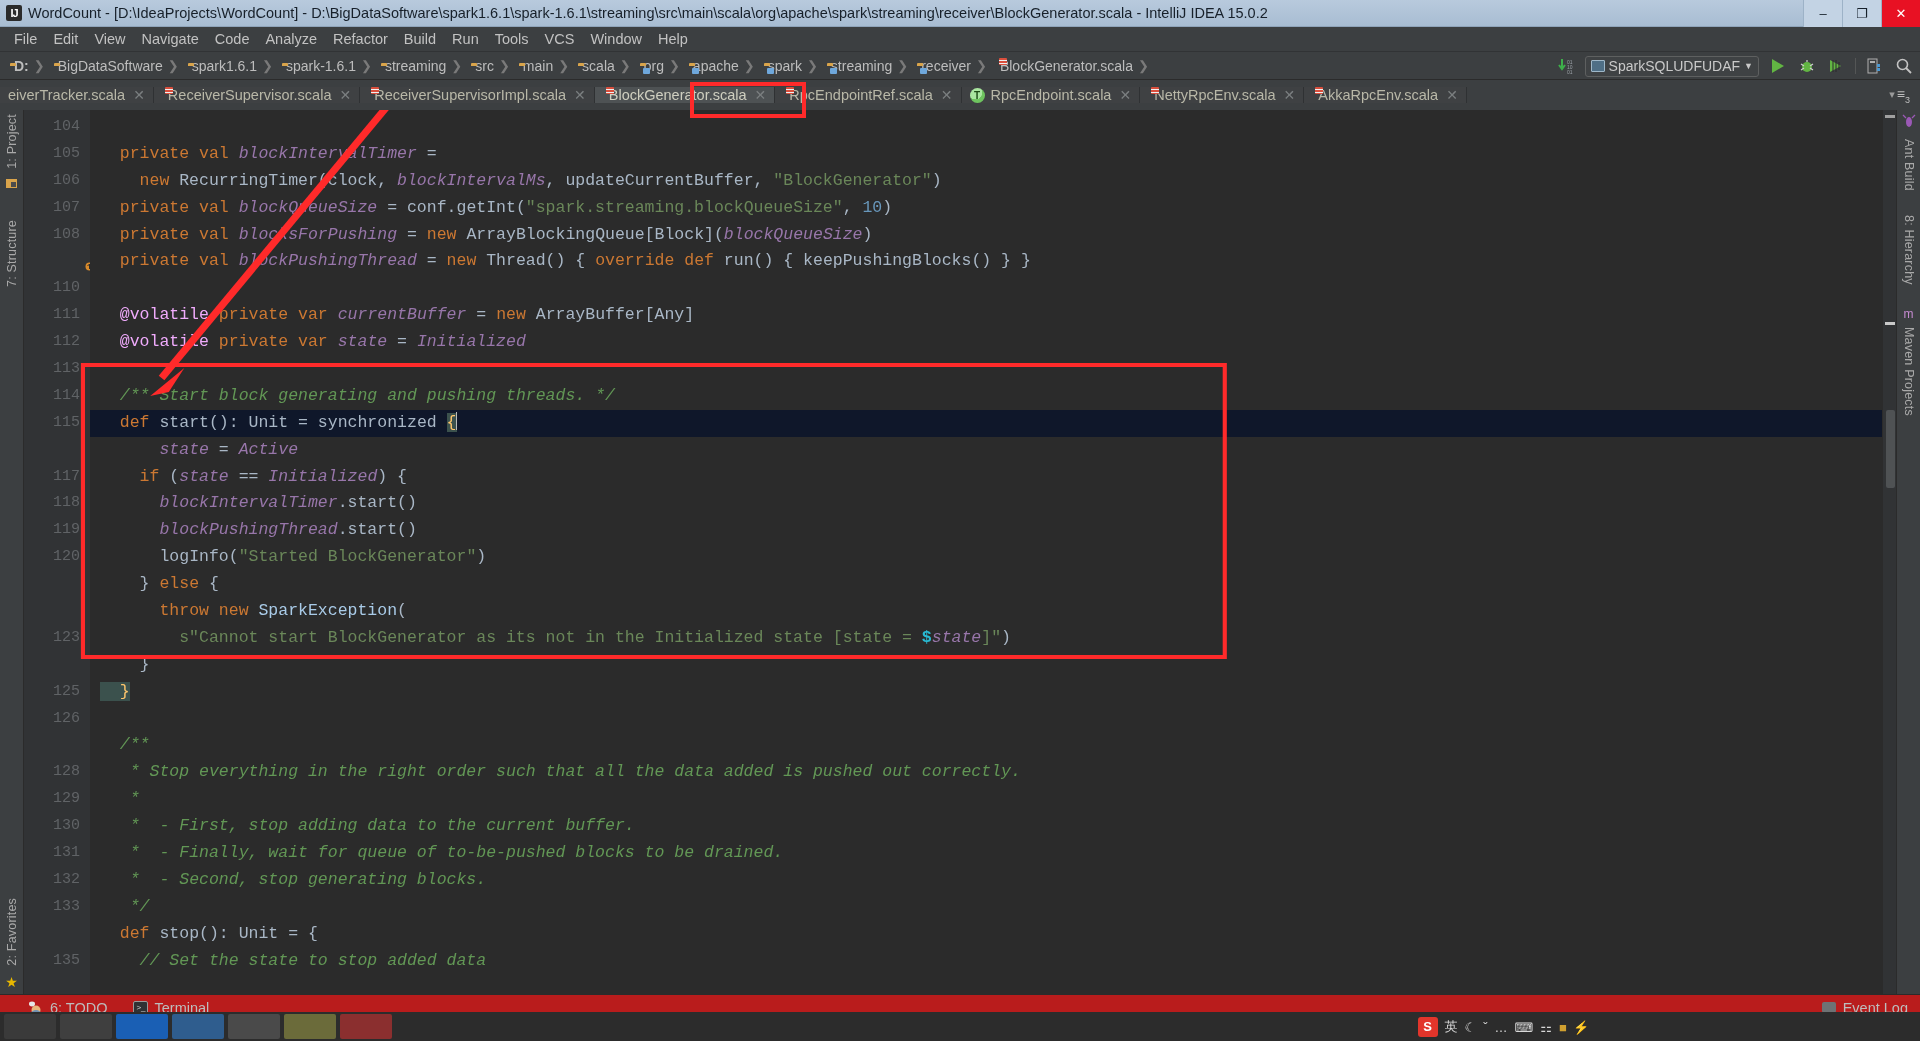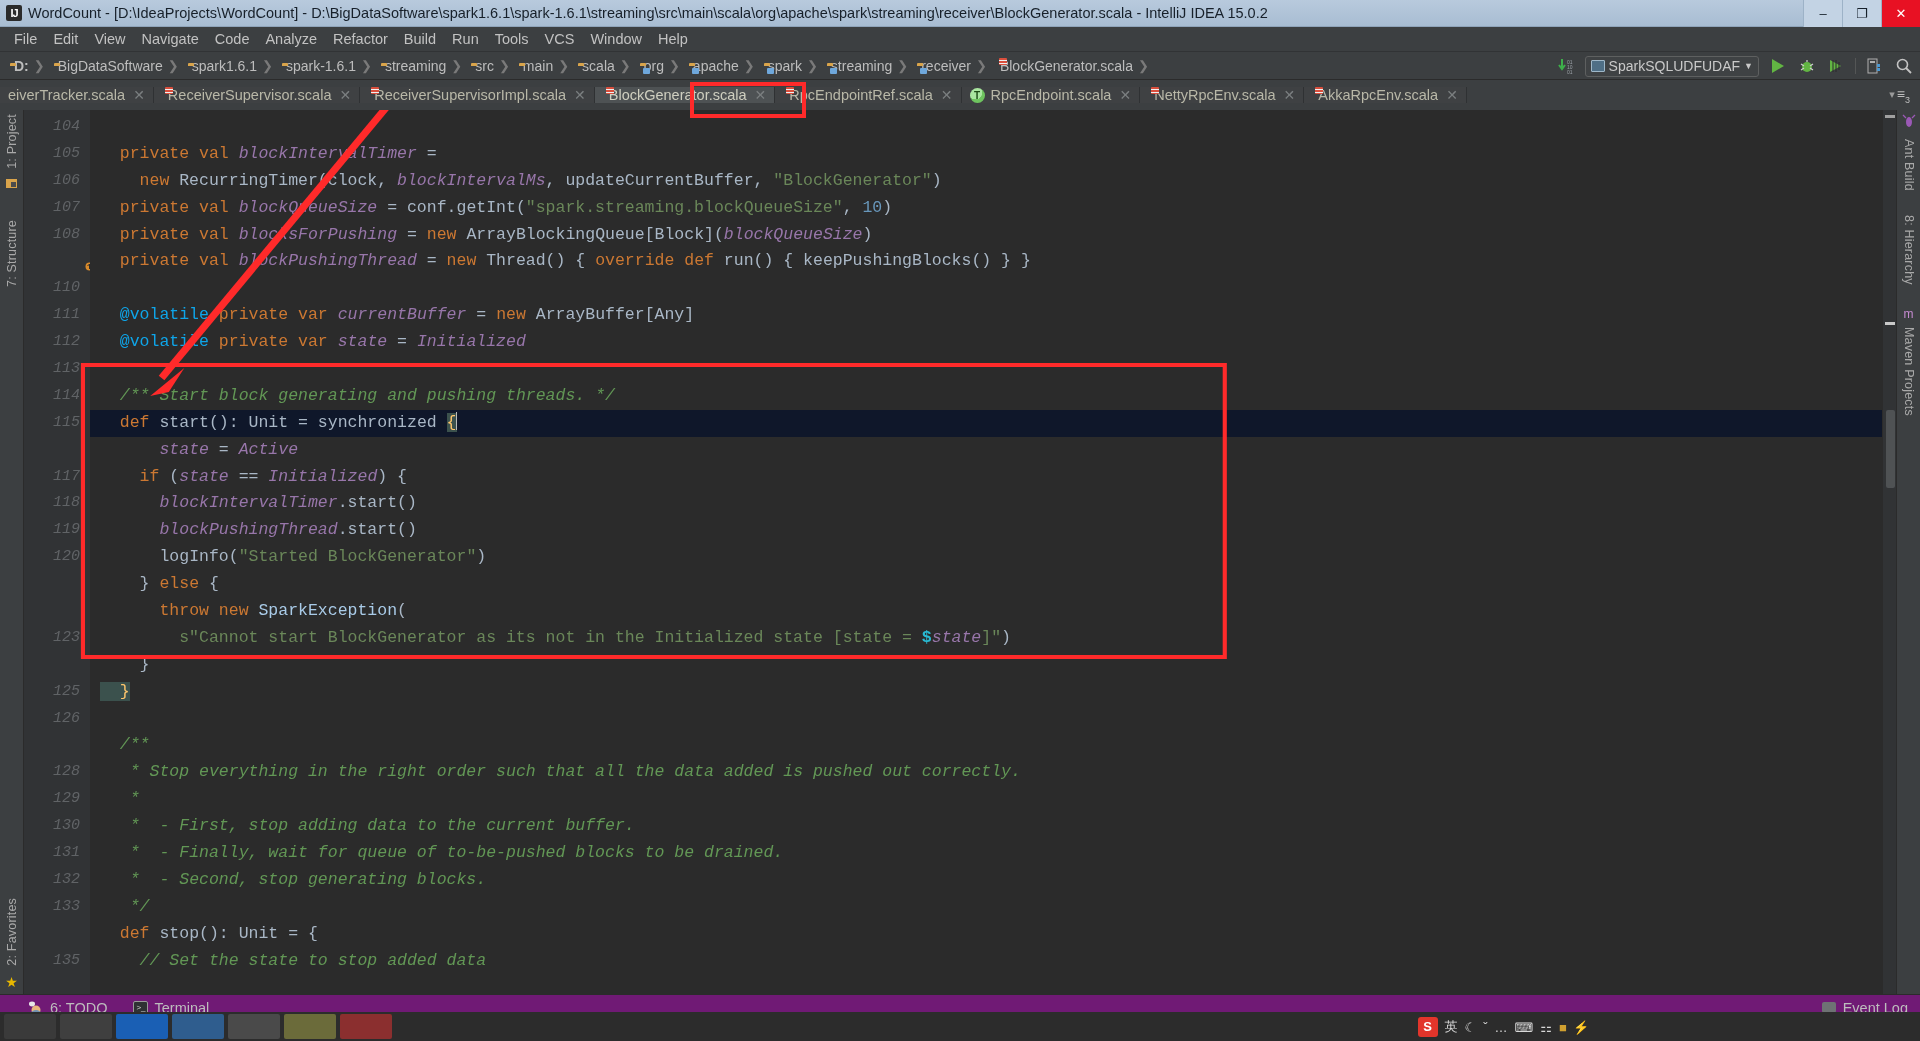--- a/index.html
+++ b/index.html
@@ -95,50 +95,50 @@
     writing-mode:vertical-rl; font-size:12.5px; color:#a9a9a9; white-space:nowrap;
     padding:4px 0; letter-spacing:0.2px;
   }
   .vtext.flip { transform:rotate(180deg); }
   
   #editorwrap { flex:1; display:flex; background:#2b2b2b; position:relative; overflow:hidden; }
   #gutter {
     width:66px; background:#313335; color:#606366; font-family:"Liberation Mono", monospace;
     font-size:15px; text-align:right; padding-top:4px; flex:none; position:relative;
   }
-  #gutter .ln { height:26.9px; line-height:26.9px; padding-right:10px; position:relative;font-style:italic;}
+  #gutter .ln { height:26.9px; line-height:26.9px; padding-right:10px; position:relative;}
   #gutter .ln .mk { position:absolute; right:-4px; top:7px; }
   #codearea {
     flex:1; position:relative; background:#2b2b2b; padding-top:4px;
     font-family:"Liberation Mono", monospace; font-size:16.5px; overflow:hidden;
   }
   .cl { height:26.9px; line-height:26.9px; white-space:pre; padding-left:10px; }
   .cl.cur { background:#0f172a; }
   
   .kw   { color:#cc7832; }
-  .ann  { color:#0ea5e9; }
+  .ann  { color:#f0abfc; }
   .id   { color:#9876aa; font-style:italic; }
   .str  { color:#6a8759; }
   .num  { color:#6897bb; }
   .cmt  { color:#629755; font-style:italic; }
   .typ  { color:#a9b7c6; }
   .cls  { color:#a9cbe8; }
   .dlr  { color:#29bbd4; font-weight:bold;}
   .fn   { color:#a9b7c6; }
   .brc-hl { background:#3b514d; color:#ffc66d; }
   .caret { display:inline-block; width:1px; height:18px; background:#bbbbbb; vertical-align:-3px; margin-left:-1px;}
   
   #scrollstrip { width:14px; background:#313335; flex:none; position:relative; border-left:1px solid #2b2b2b;}
   #scrollstrip .thumb { position:absolute; left:3px; width:9px; background:#4f5254; border-radius:2px;}
   #scrollstrip .errmark { position:absolute; right:1px; width:10px; height:3px; }
   
   #overlay { position:absolute; inset:0; pointer-events:none; }
   
   #bottombar {
-    height:26px; background:#701a75; display:flex; align-items:center;
+    height:26px; background:#b91c1c; display:flex; align-items:center;
     padding-left:28px; gap:26px; font-size:14.5px; color:#bdbdbd;
     border-top:1px solid #2b2b2b; position:relative;
   }
   #bottombar .item { display:flex; align-items:center; gap:6px; }
   #bottombar .right { position:absolute; right:12px; display:flex; align-items:center; gap:7px; }
   .balloon-ic{width:14px;height:11px;background:#6e7274;border-radius:2px;position:relative;}
   .balloon-ic:after{content:"";position:absolute;left:2px;bottom:-3px;border-left:4px solid #6e7274;border-top:3px solid transparent;border-bottom:0;}
   .term-ic{width:15px;height:13px;border:1.5px solid #9a9a9a;border-radius:2px;color:#d6d6d6;font-size:8px;line-height:11px;text-align:center;background:#2f3133;}
   .todo-ic{width:16px;height:14px;position:relative;}
   

